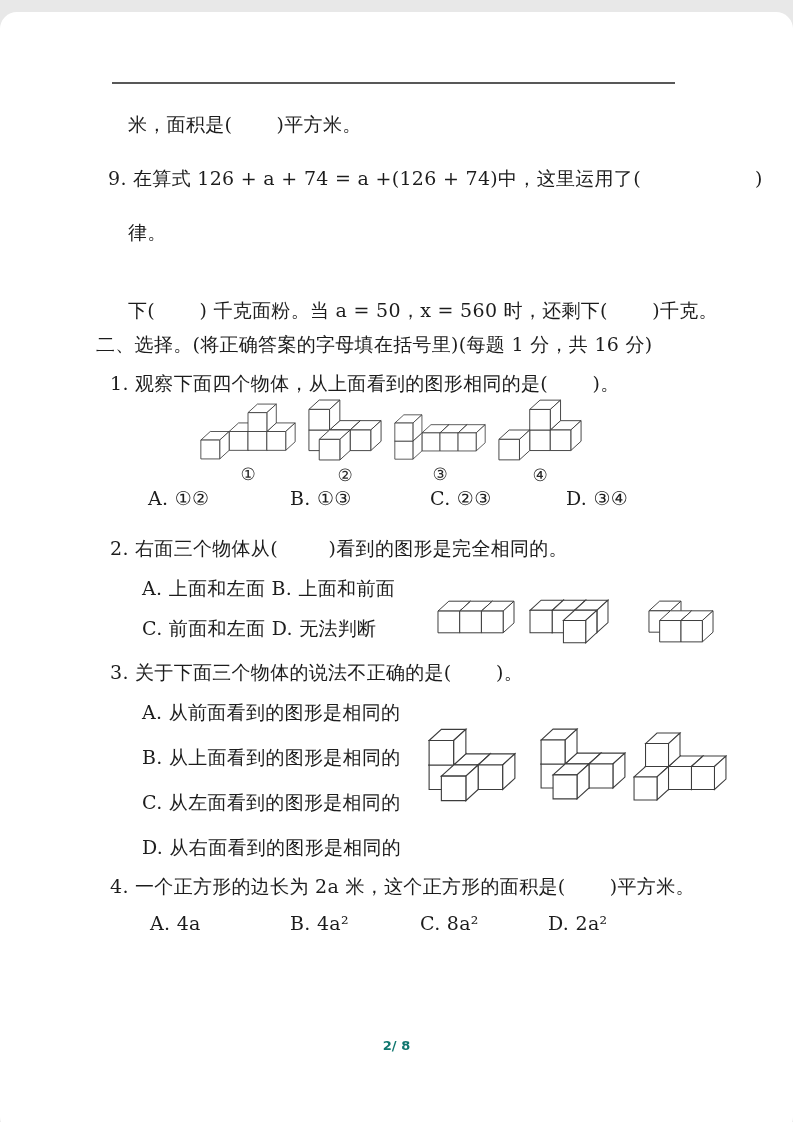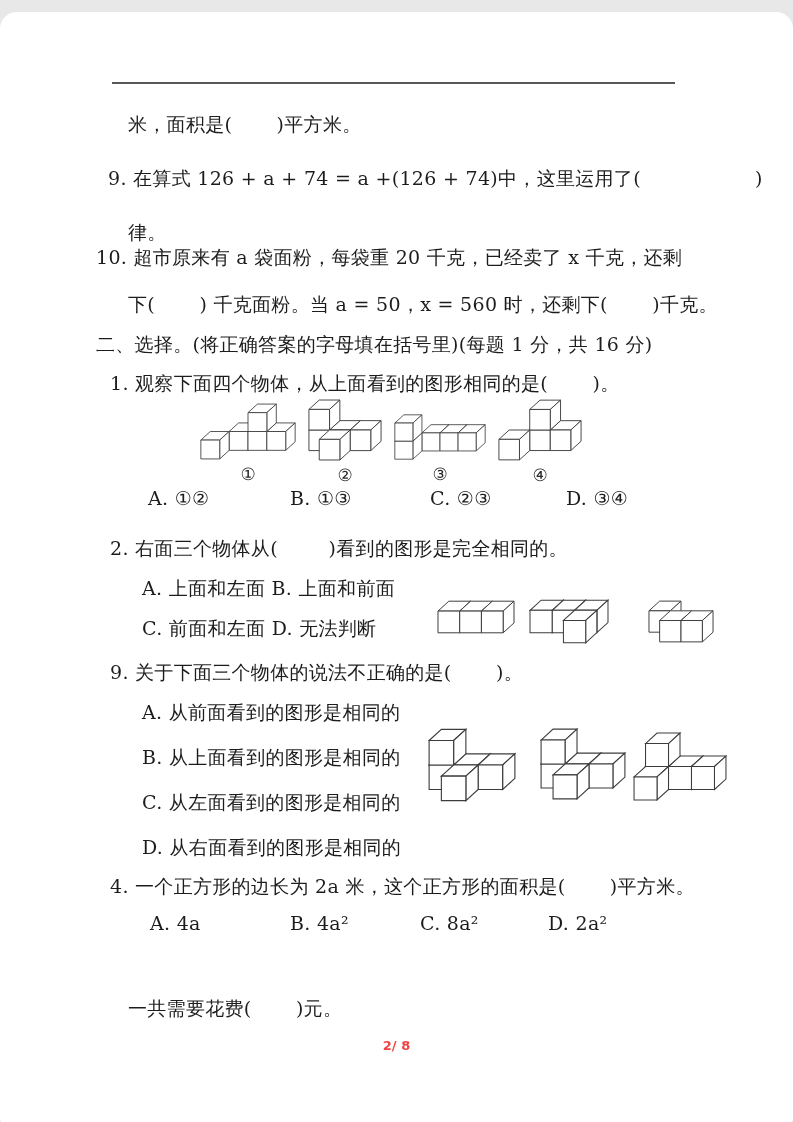--- a/index.html
+++ b/index.html
@@ -38,37 +38,36 @@
     margin-top:4px;
     color:#2a2a2a;
   }
   .footer{
     position:absolute;
     left:0;right:0;top:1026px;
     text-align:center;
     font-family:"DejaVu Sans","Liberation Sans",sans-serif;
     font-weight:bold;
     font-size:13px;
-    color:#ef4444;
+    color:#0f766e;
   }
 </style>
 </head>
 <body>
 
 <div class="page">
 
   <div class="divider"></div>
 
   <span class="t" style="left:128px;top:100px">米，面积是(       )平方米。</span>
 
   <span class="t" style="left:108px;top:154px">9. 在算式 126 + a + 74 = a +(126 + 74)中，这里运用了(                  )</span>
   <span class="t" style="left:128px;top:208px">律。</span>
 
-  <span class="t" style="left:96px;top:233px">10. 超市原来有 a 袋面粉，每袋重 20 千克，已经卖了 x 千克，还剩</span>
-  <span class="t" style="left:128px;top:280px">下(       ) 千克面粉。当 a = 50，x = 560 时，还剩下(       )千克。</span>
+  <span class="t" style="left:128px;top:286px">下(       ) 千克面粉。当 a = 50，x = 560 时，还剩下(       )千克。</span>
 
   <span class="t" style="left:96px;top:320px">二、选择。(将正确答案的字母填在括号里)(每题 1 分，共 16 分)</span>
 
   <span class="t" style="left:110px;top:359px">1. 观察下面四个物体，从上面看到的图形相同的是(       )。</span>
 
   <div class="fig" style="left:200px;top:391px;width:96px">
     <svg viewBox="-1 -65 112 66" width="96" height="57">
         <polygon points="33,-32 44,-42 66,-42 55,-32" fill="#ffffff" stroke="#3c3c3c" stroke-width="1"></polygon>
         <polygon points="55,-32 66,-42 66,-20 55,-10" fill="#ffffff" stroke="#3c3c3c" stroke-width="1"></polygon>
         <polygon points="33,-32 55,-32 55,-10 33,-10" fill="#ffffff" stroke="#3c3c3c" stroke-width="1"></polygon>
@@ -190,21 +189,21 @@
         <polygon points="11,-32 33,-32 33,-10 11,-10" fill="#ffffff" stroke="#3c3c3c" stroke-width="1"></polygon>
         <polygon points="22,-22 33,-32 55,-32 44,-22" fill="#ffffff" stroke="#3c3c3c" stroke-width="1"></polygon>
         <polygon points="44,-22 55,-32 55,-10 44,0" fill="#ffffff" stroke="#3c3c3c" stroke-width="1"></polygon>
         <polygon points="22,-22 44,-22 44,0 22,0" fill="#ffffff" stroke="#3c3c3c" stroke-width="1"></polygon>
         <polygon points="44,-22 55,-32 77,-32 66,-22" fill="#ffffff" stroke="#3c3c3c" stroke-width="1"></polygon>
         <polygon points="66,-22 77,-32 77,-10 66,0" fill="#ffffff" stroke="#3c3c3c" stroke-width="1"></polygon>
         <polygon points="44,-22 66,-22 66,0 44,0" fill="#ffffff" stroke="#3c3c3c" stroke-width="1"></polygon>
       </svg>
   </div>
 
-  <span class="t" style="left:110px;top:648px">9. 关于下面三个物体的说法不正确的是(       )。</span>
+  <span class="t" style="left:110px;top:648px">3. 关于下面三个物体的说法不正确的是(       )。</span>
   <span class="t" style="left:142px;top:733px">B. 从上面看到的图形是相同的</span>
   <span class="t" style="left:142px;top:688px">A. 从前面看到的图形是相同的</span>
   <span class="t" style="left:142px;top:823px">D. 从右面看到的图形是相同的</span>
   <span class="t" style="left:142px;top:778px">C. 从左面看到的图形是相同的</span>
 
   <div class="fig" style="left:428px;top:716px">
     <svg viewBox="10 -65 79 66" width="88" height="74">
         <polygon points="11,-32 22,-42 44,-42 33,-32" fill="#ffffff" stroke="#3c3c3c" stroke-width="1"></polygon>
         <polygon points="33,-32 44,-42 44,-20 33,-10" fill="#ffffff" stroke="#3c3c3c" stroke-width="1"></polygon>
         <polygon points="11,-32 33,-32 33,-10 11,-10" fill="#ffffff" stroke="#3c3c3c" stroke-width="1"></polygon>
@@ -260,17 +259,16 @@
         <polygon points="0,-22 22,-22 22,0 0,0" fill="#ffffff" stroke="#3c3c3c" stroke-width="1"></polygon>
       </svg>
   </div>
 
   <span class="t" style="left:110px;top:862px">4. 一个正方形的边长为 2a 米，这个正方形的面积是(       )平方米。</span>
   <span class="t" style="left:150px;top:899px">A. 4a</span>
   <span class="t" style="left:290px;top:899px">B. 4a²</span>
   <span class="t" style="left:420px;top:899px">C. 8a²</span>
   <span class="t" style="left:548px;top:899px">D. 2a²</span>
 
-  <span class="t" style="left:128px;top:984px">一共需要花费(       )元。</span>
 
   <div class="footer">2/ 8</div>
 
 </div>
 
 </body></html>

